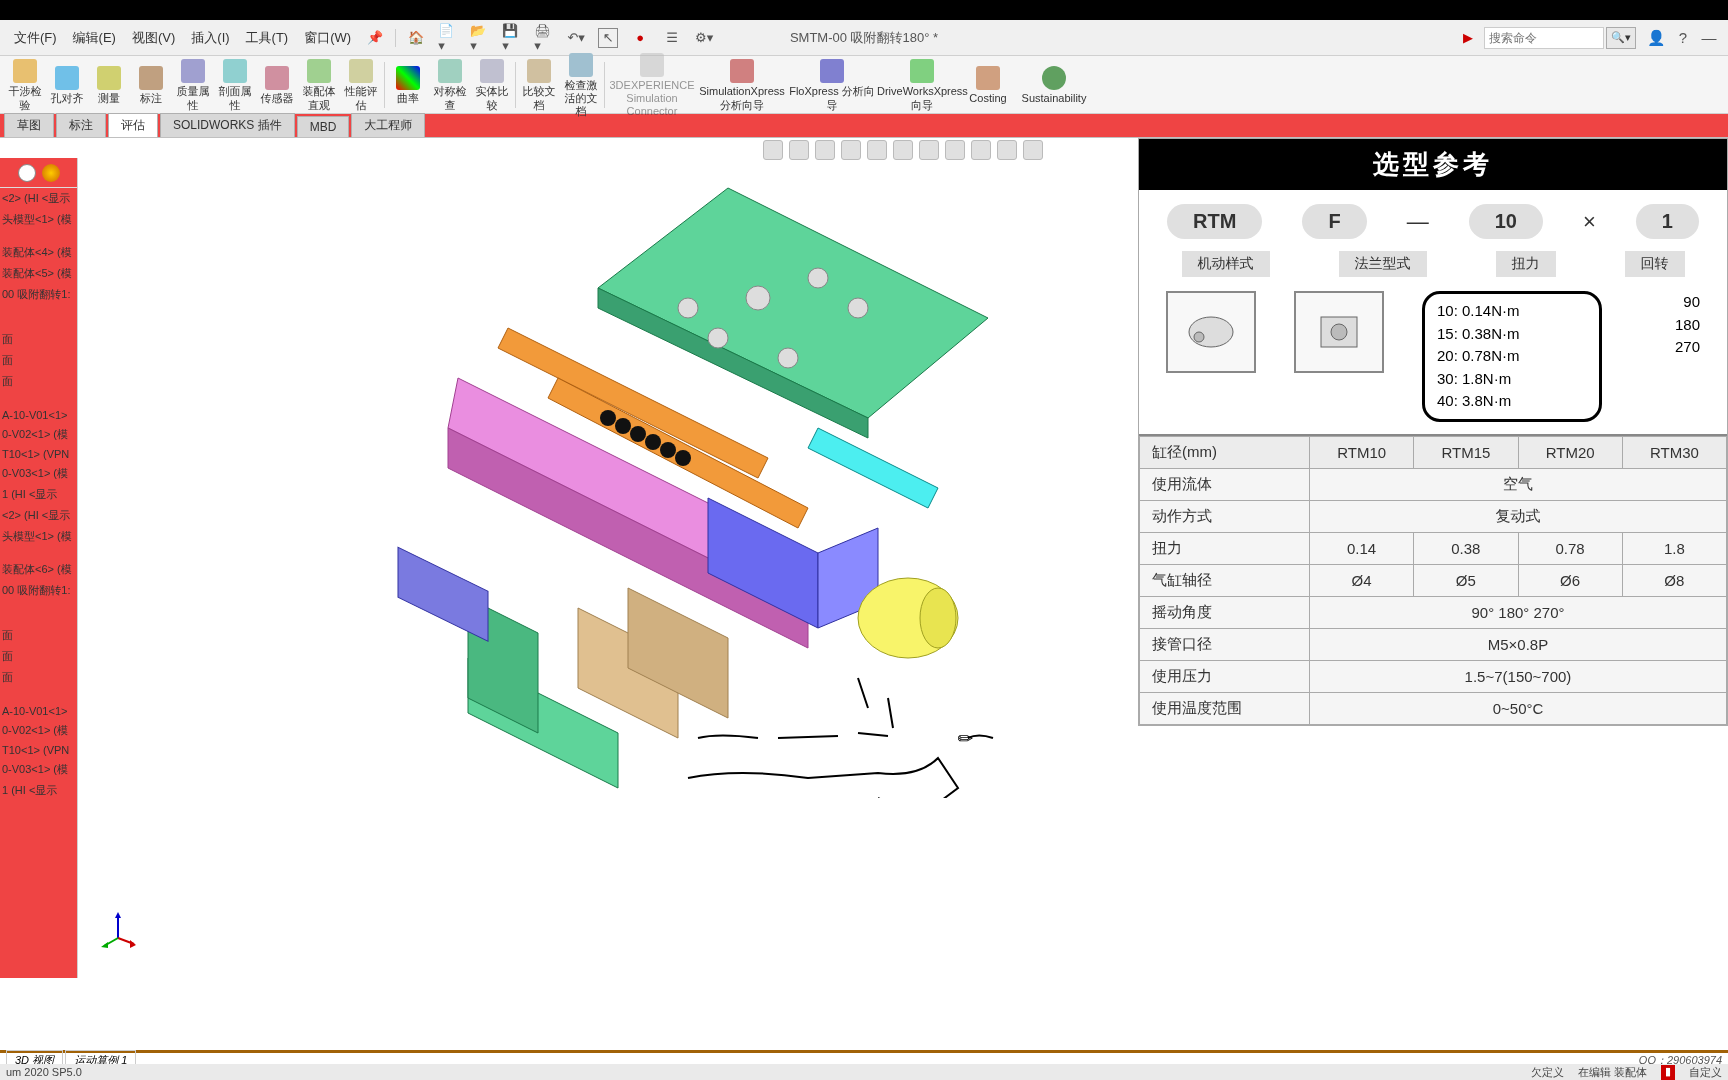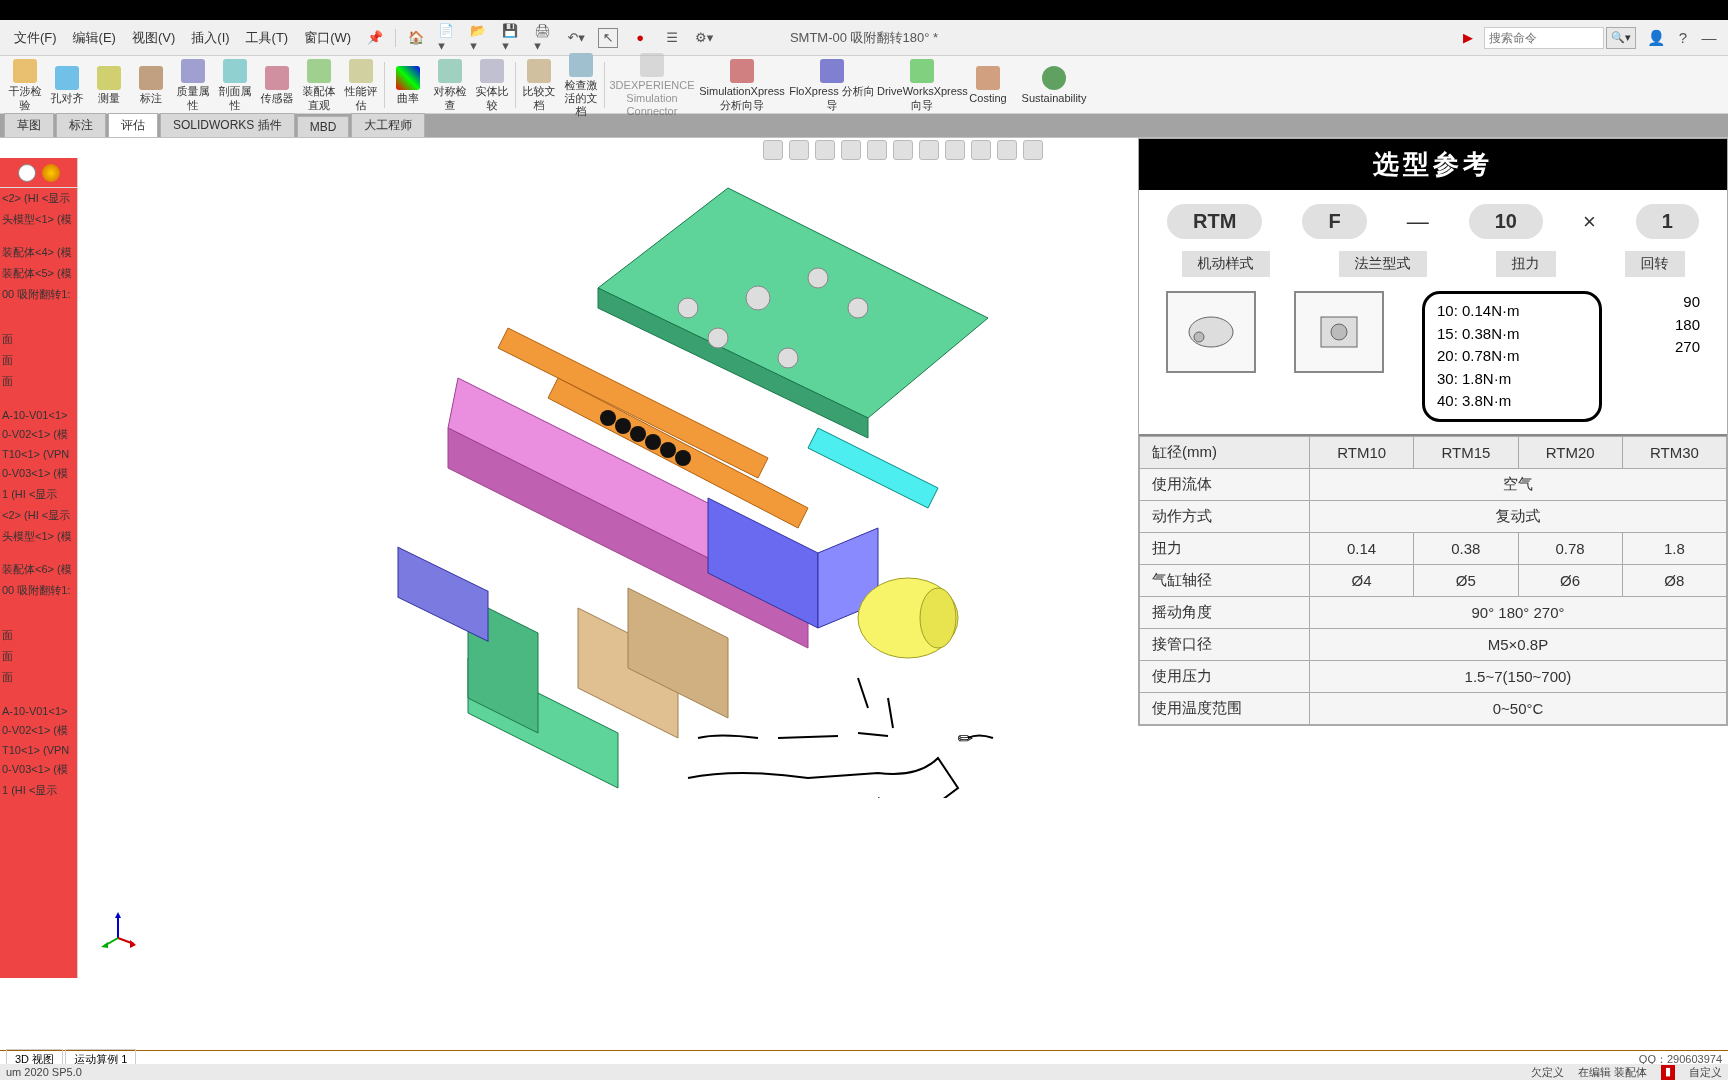--- a/index.html
+++ b/index.html
@@ -15,21 +15,21 @@
 .menubar .searchbox .sbtn { width:30px; height:22px; border:1px solid #aaa; background:#e8e8e8; margin-left:2px; display:flex; align-items:center; justify-content:center; font-size:11px; }
 .menubar .righticons { display:flex; align-items:center; margin-left:8px; }
 .menubar .righticons .ri { width:26px; text-align:center; color:#555; font-size:15px; }
 
 .ribbon { height:58px; background:#f5f5f5; border-bottom:1px solid #d0d0d0; display:flex; align-items:center; padding:0 4px; font-size:12px; }
 .ribbon .rbtn { width:42px; text-align:center; font-size:11px; color:#333; line-height:1.2; padding-top:2px; }
 .ribbon .rbtn .ricon { width:24px; height:24px; margin:0 auto 2px; background:#ddd; border-radius:3px; }
 .ribbon .rbtn.wide { width:90px; }
 .ribbon .rsep { width:1px; height:46px; background:#d0d0d0; margin:0 2px; }
 
-.tabbar { height:24px; background:#a3a3a3; border-bottom:1px solid #c0c0c0; display:flex; align-items:flex-end; padding-left:4px; font-size:12px; }
+.tabbar { height:24px; background:#ef4444; border-bottom:1px solid #c0c0c0; display:flex; align-items:flex-end; padding-left:4px; font-size:12px; }
 .tabbar .tab { padding:3px 12px; background:#d8d8d8; border:1px solid #b0b0b0; border-bottom:none; margin-right:2px; color:#333; }
 .tabbar .tab.active { background:#fff; }
 
 .mainarea { position:relative; height:840px; display:flex; }
 .leftpanel { width:78px; background:#ef4444; border-right:1px solid #d0d0d0; font-size:11px; color:#333; overflow:hidden;margin-top:20px; }
 .lefttop { height:30px; border-bottom:1px solid #ddd; display:flex; align-items:center; justify-content:center; gap:6px; }
 .lefttop .lti { width:18px; height:18px; background:#ddd; border-radius:50%; }
 .treeitem { padding:3px 2px; white-space:nowrap; overflow:hidden; }
 
 .viewport { flex:1; position:relative; background:#fff; }
@@ -50,21 +50,21 @@
 .selimgs .sbox { width:90px; height:82px; border:2px solid #888; display:flex; align-items:center; justify-content:center; background:#f8f8f8; }
 .selimgs .torquebox { width:180px; border:3px solid #000; border-radius:18px; padding:6px 12px; font-size:15px; line-height:1.5; position:relative; }
 .selimgs .anglebox { width:60px; font-size:15px; line-height:1.5; text-align:right; }
 
 .specs { border-top:2px solid #888; }
 .specs table { width:100%; border-collapse:collapse; font-size:15px; }
 .specs th, .specs td { border:1px solid #aaa; padding:6px 8px; text-align:center; background:#f5f5f5; color:#333; }
 .specs th { background:#ececec; font-weight:normal; }
 .specs .rowlabel { text-align:left; padding-left:12px; width:170px; }
 
-.bottombar { position:absolute; bottom:12px; left:0; right:0; height:18px; background:#fff; display:flex; align-items:center; font-size:11px; padding:0 6px; border-top:1px solid #a16207; }
+.bottombar { position:absolute; bottom:12px; left:0; right:0; height:18px; background:#fff; display:flex; align-items:center; font-size:11px; padding:0 6px; border-top:3px solid #a16207;font-style:italic; }
 .bottombar .btab { padding:2px 8px; border:1px solid #ccc; margin-right:2px; }
 .bottombar .bleft { display:flex;}
 .bottombar .bright { margin-left:auto; display:flex; gap:12px; color:#555; }
 
 .statusbar { position:absolute; bottom:0; left:0; right:0; height:16px; background:#eaeaea; font-size:11px; display:flex; align-items:center; padding:0 6px; color:#444; }
 .statusbar .sr { margin-left:auto; display:flex; gap:14px; }
 
 svg { display:block; }
 </style>
 </head>

